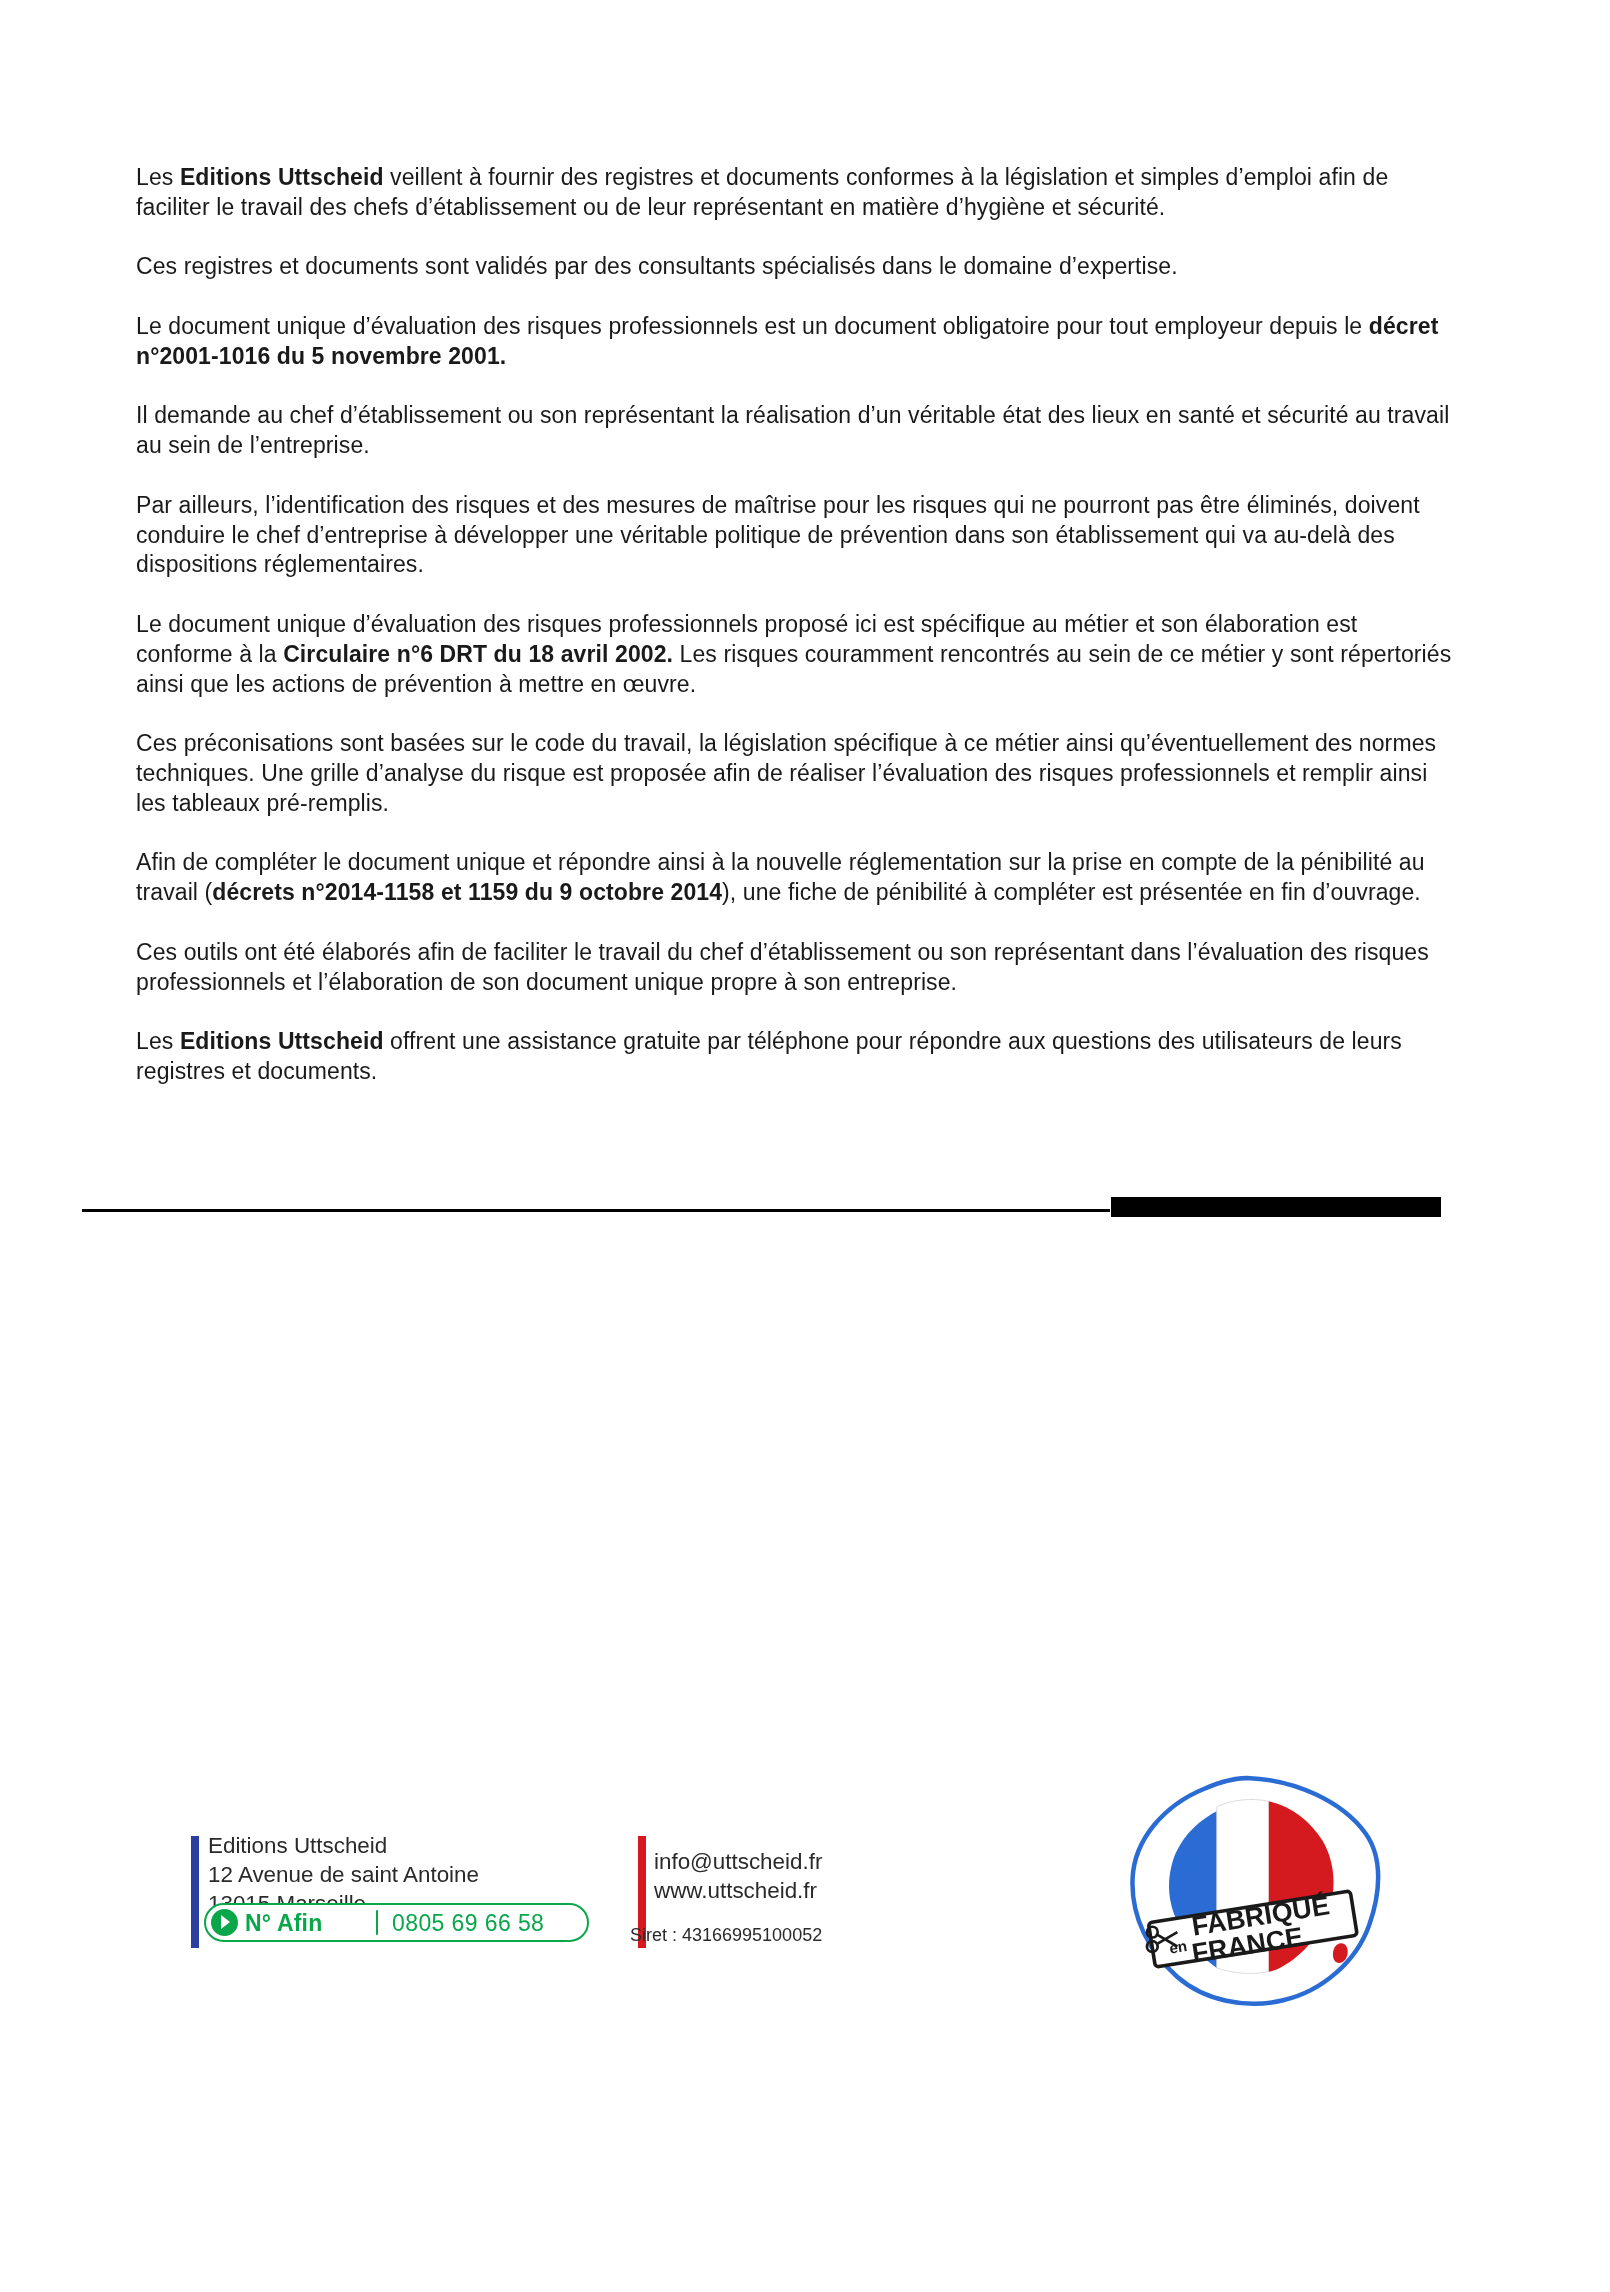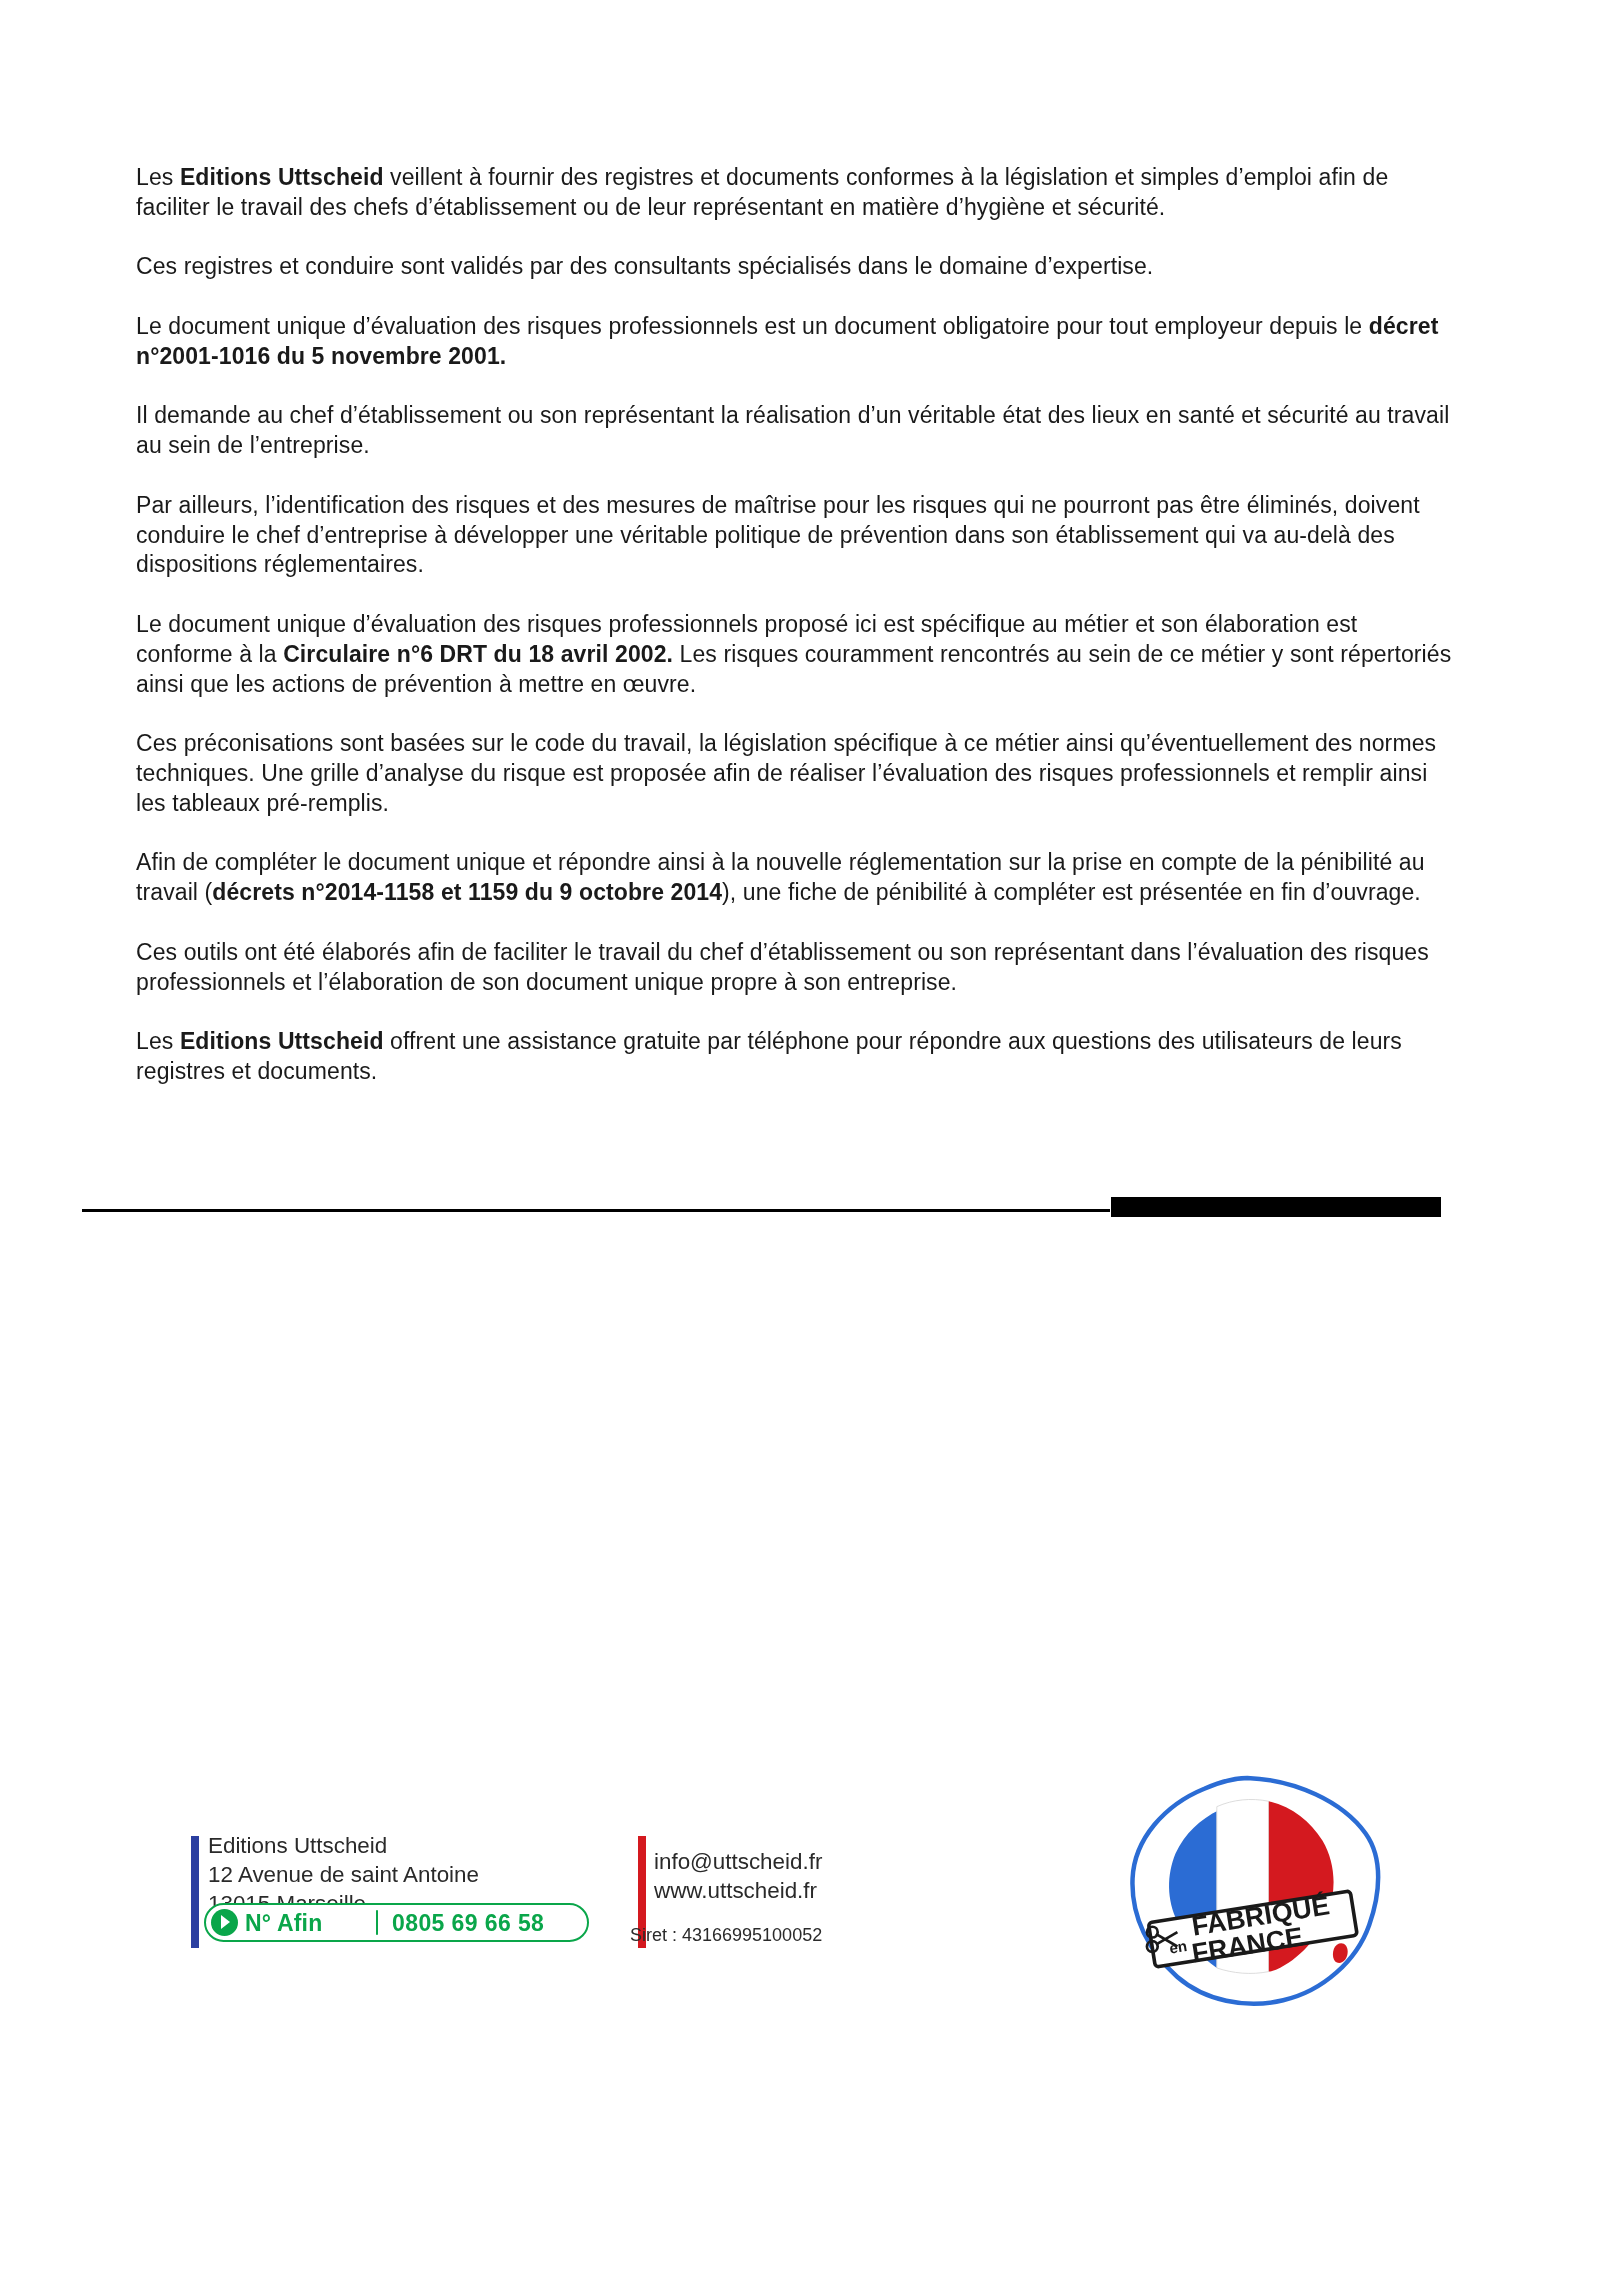--- a/index.html
+++ b/index.html
@@ -153,21 +153,21 @@
     width: 1.8px;
     height: 25px;
     background: #0aa64a;
     border-radius: 0.9px;
   }
   .nvert-number {
     position: absolute;
     left: 186px;
     top: 4.5px;
     font-size: 23px;
-    font-weight: bold;
+    font-weight: normal;
     color: #0aa64a;
     letter-spacing: 0.4px;
   }
 
   
   .badge {
     position: absolute;
     left: 1111px;
     top: 1769px;
     width: 278px;
@@ -183,21 +183,21 @@
     pointer-events: none;
   }
 </style>
 </head>
 <body>
 
 <div class="page">
 
   <div class="content">
     <p class="para"><span>Les </span><b>Editions Uttscheid</b><span> veillent à fournir des registres et documents conformes à la législation et simples d’emploi afin de faciliter le travail des chefs d’établissement ou de leur représentant en matière d’hygiène et sécurité.</span></p>
-    <p class="para"><span>Ces registres et conduire sont validés par des consultants spécialisés dans le domaine d’expertise.</span></p>
+    <p class="para"><span>Ces registres et documents sont validés par des consultants spécialisés dans le domaine d’expertise.</span></p>
     <p class="para"><span>Le document unique d’évaluation des risques professionnels est un document obligatoire pour tout employeur depuis le </span><b>décret n°2001-1016 du 5 novembre 2001.</b></p>
     <p class="para"><span>Il demande au chef d’établissement ou son représentant la réalisation d’un véritable état des lieux en santé et sécurité au travail au sein de l’entreprise.</span></p>
     <p class="para"><span>Par ailleurs, l’identification des risques et des mesures de maîtrise pour les risques qui ne pourront pas être éliminés, doivent conduire le chef d’entreprise à développer une véritable politique de prévention dans son établissement qui va au-delà des dispositions réglementaires.</span></p>
     <p class="para"><span>Le document unique d’évaluation des risques professionnels proposé ici est spécifique au métier et son élaboration est conforme à la </span><b>Circulaire n°6 DRT du 18 avril 2002.</b><span> Les risques couramment rencontrés au sein de ce métier y sont répertoriés ainsi que les actions de prévention  à mettre en œuvre.</span></p>
     <p class="para"><span>Ces préconisations sont basées sur le code du travail, la législation spécifique à ce métier ainsi qu’éventuellement des normes techniques. Une grille d’analyse du risque est proposée afin de réaliser l’évaluation des risques professionnels et remplir ainsi les tableaux pré-remplis.</span></p>
     <p class="para"><span>Afin de compléter le document unique et répondre ainsi à la nouvelle réglementation  sur la prise en compte de la pénibilité au travail (</span><b>décrets n°2014-1158 et 1159 du 9 octobre 2014</b><span>), une fiche de pénibilité à compléter est présentée en fin d’ouvrage.</span></p>
     <p class="para"><span>Ces outils ont été élaborés afin de faciliter le travail du chef d’établissement ou son représentant dans l’évaluation des risques professionnels et l’élaboration de son document unique propre à son entreprise.</span></p>
     <p class="para"><span>Les </span><b>Editions Uttscheid</b><span> offrent une assistance gratuite par téléphone pour répondre aux questions des utilisateurs de leurs registres et documents.</span></p>
   </div>
 

